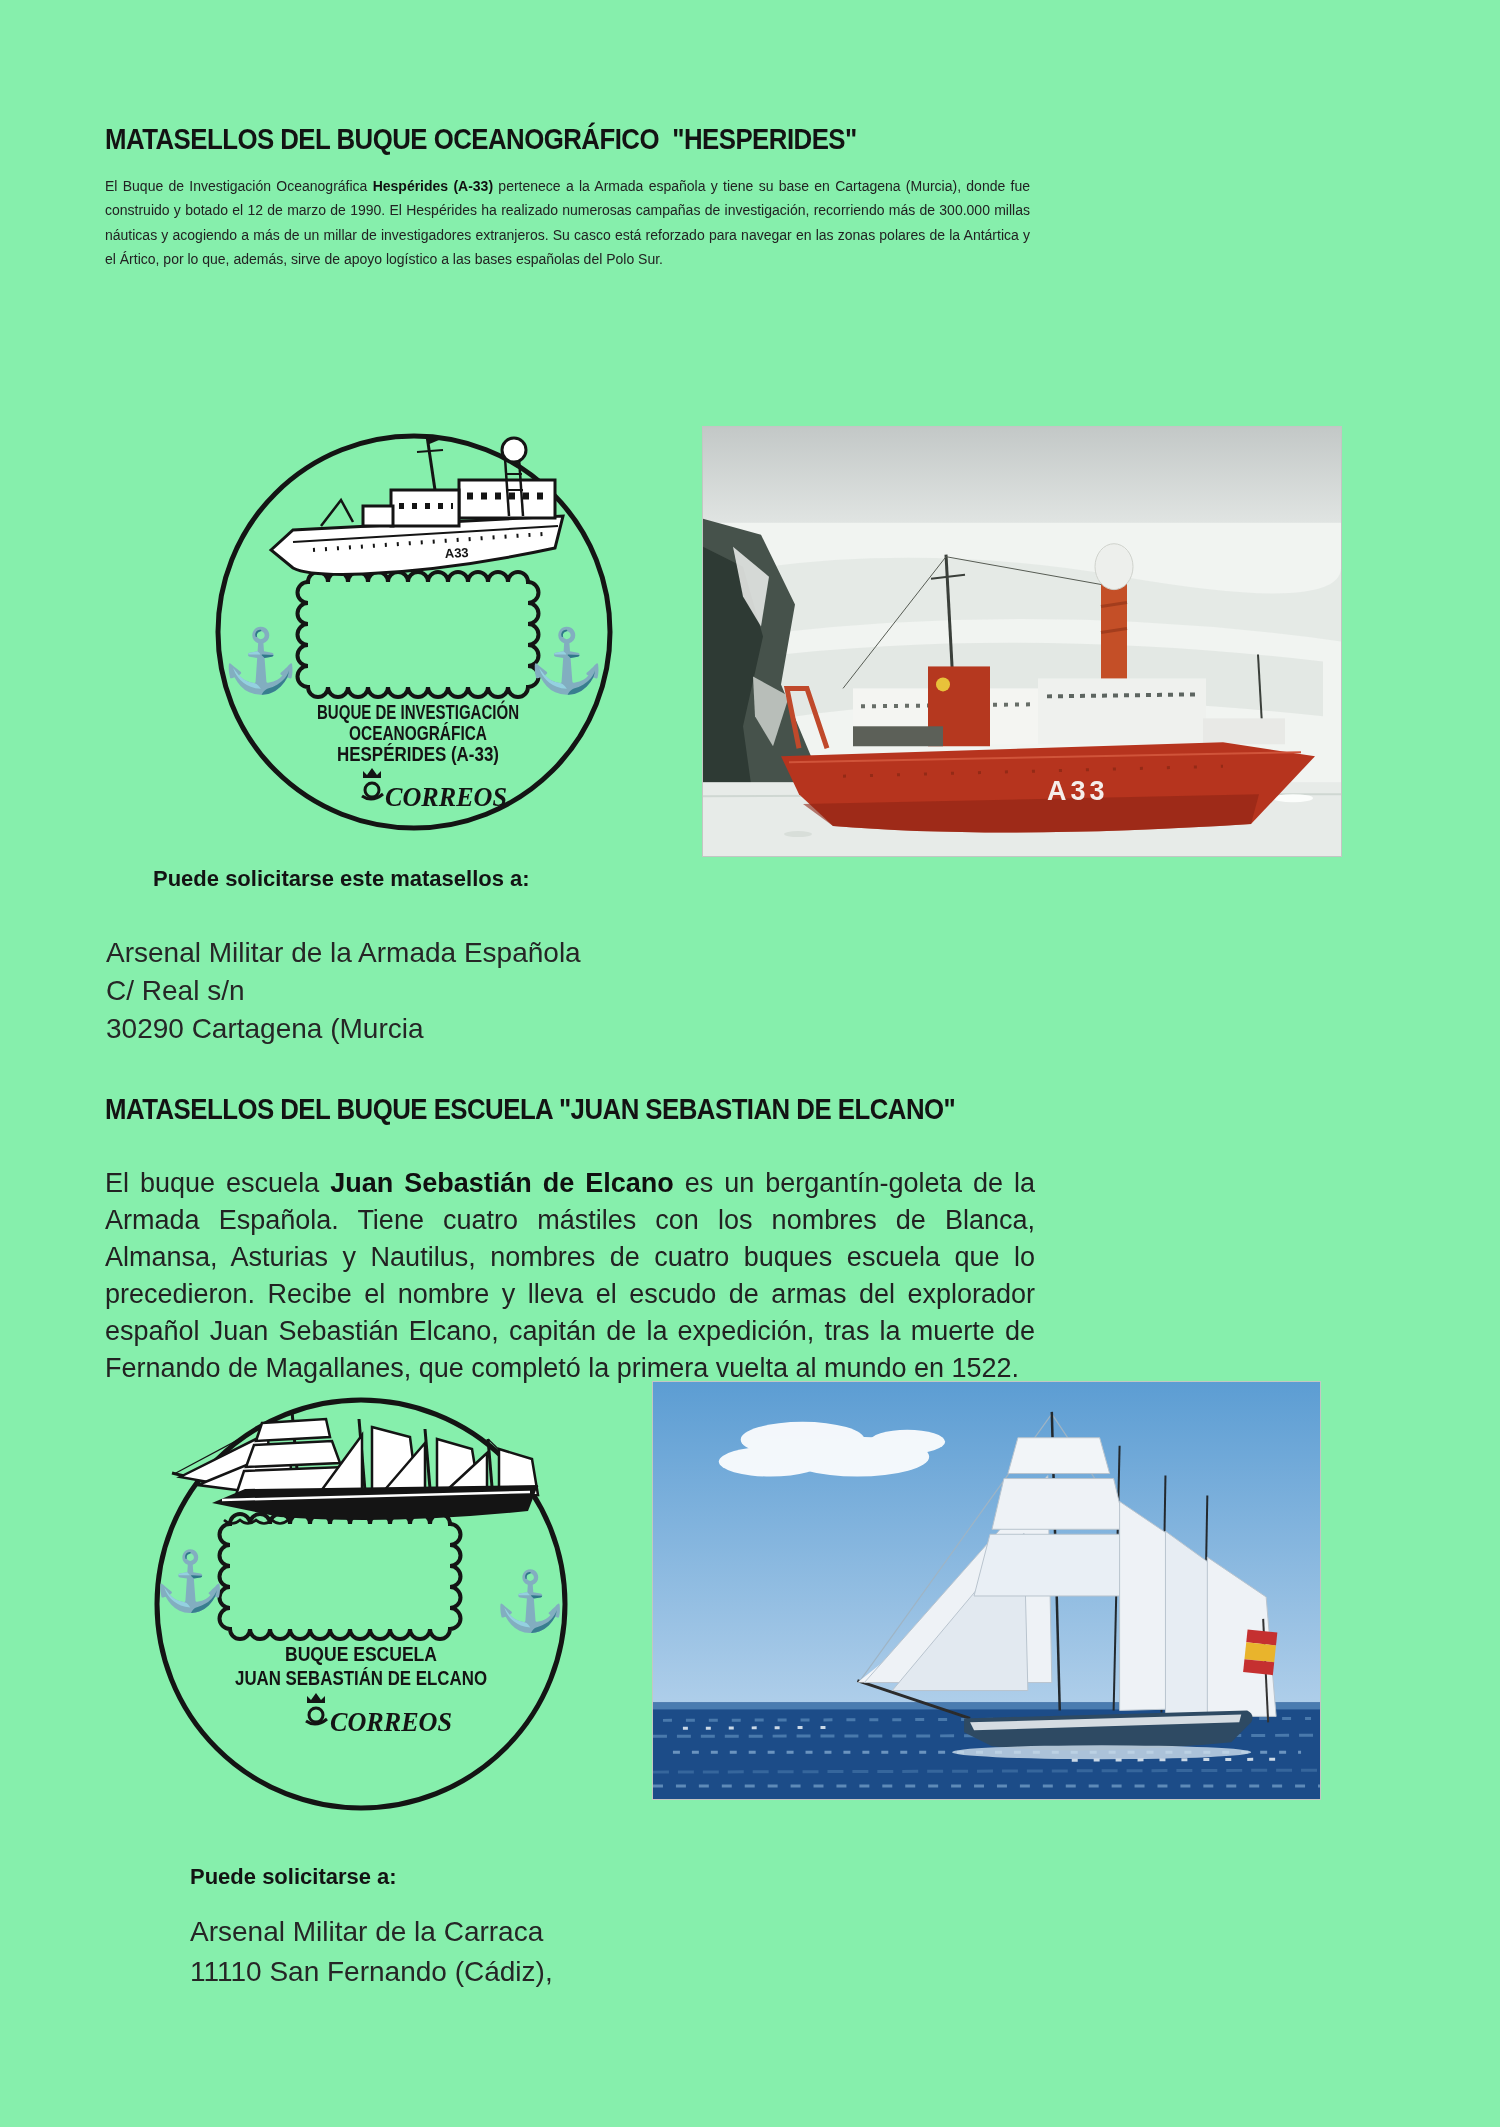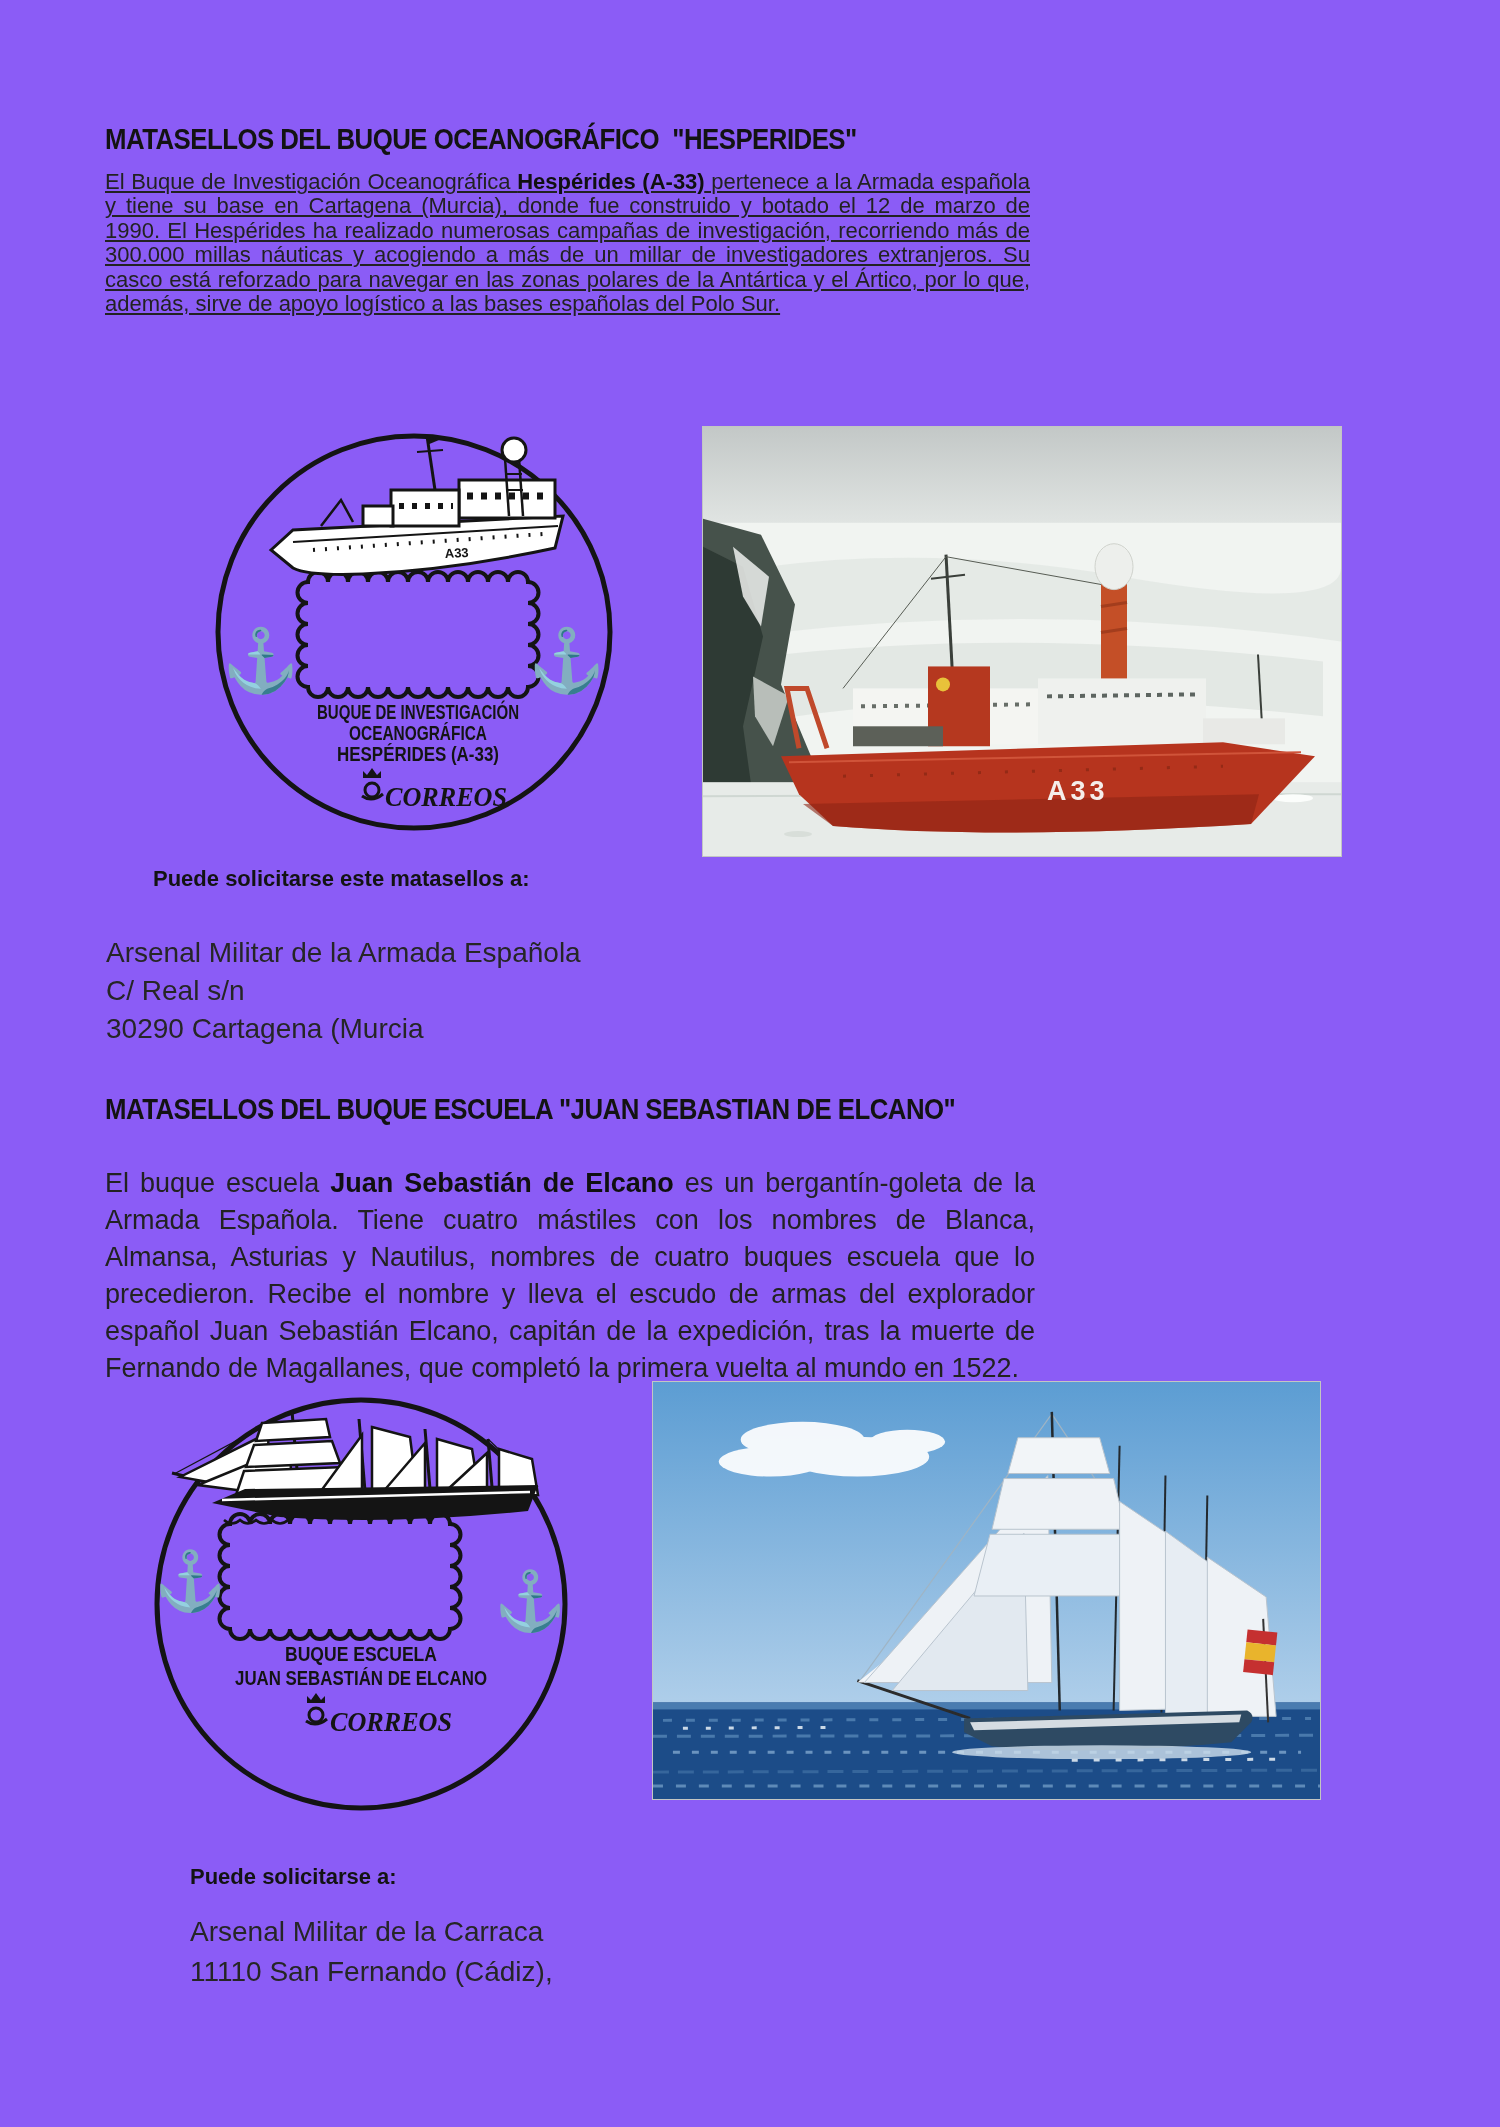--- a/index.html
+++ b/index.html
@@ -1,29 +1,29 @@
 <!DOCTYPE html>
 <html><head>
 <meta charset="utf-8">
 <style>
   html,body{margin:0;padding:0;background:#ffffff;}
   .page{
-    position:relative;width:1500px;height:2127px;background:#8b5cf6;
+    position:relative;width:1500px;height:2127px;background:#86efac;
     font-family:"Liberation Sans", sans-serif;color:#1d1d1d;overflow:hidden;
   }
   .doc-title{
     position:absolute;font-weight:bold;font-size:29px;letter-spacing:-0.6px;
     white-space:pre;color:#131313;transform:scaleX(0.89);transform-origin:0 50%;
   }
   #title1{left:105px;top:104px;}
   #title2{left:105px;top:1074px;}
   .body-par{
     position:absolute;left:105px;text-align:justify;color:#222222;
   }
-  #para1{top:148px;width:925px;font-size:22px;line-height:24.4px;text-decoration:underline;}
+  #para1{top:160px;width:925px;font-size:14px;line-height:24.4px;}
   #para2{top:1138px;width:930px;font-size:27px;line-height:37px;}
   .body-par b{color:#101010;}
   .request-label{position:absolute;font-weight:bold;font-size:22px;color:#131313;white-space:pre;}
   #req1{left:142px;top:844px;margin-left:11px;}
   #req2{left:190px;top:1842px;}
   .address{position:absolute;font-size:28px;color:#262626;}
   #addr1{left:106px;top:934px;line-height:38px;}
   #addr2{left:190px;top:1900px;line-height:40px;margin-top:12px;}
   .postmark{position:absolute;}
   #pm1{left:213px;top:430px;width:402px;height:404px;}

